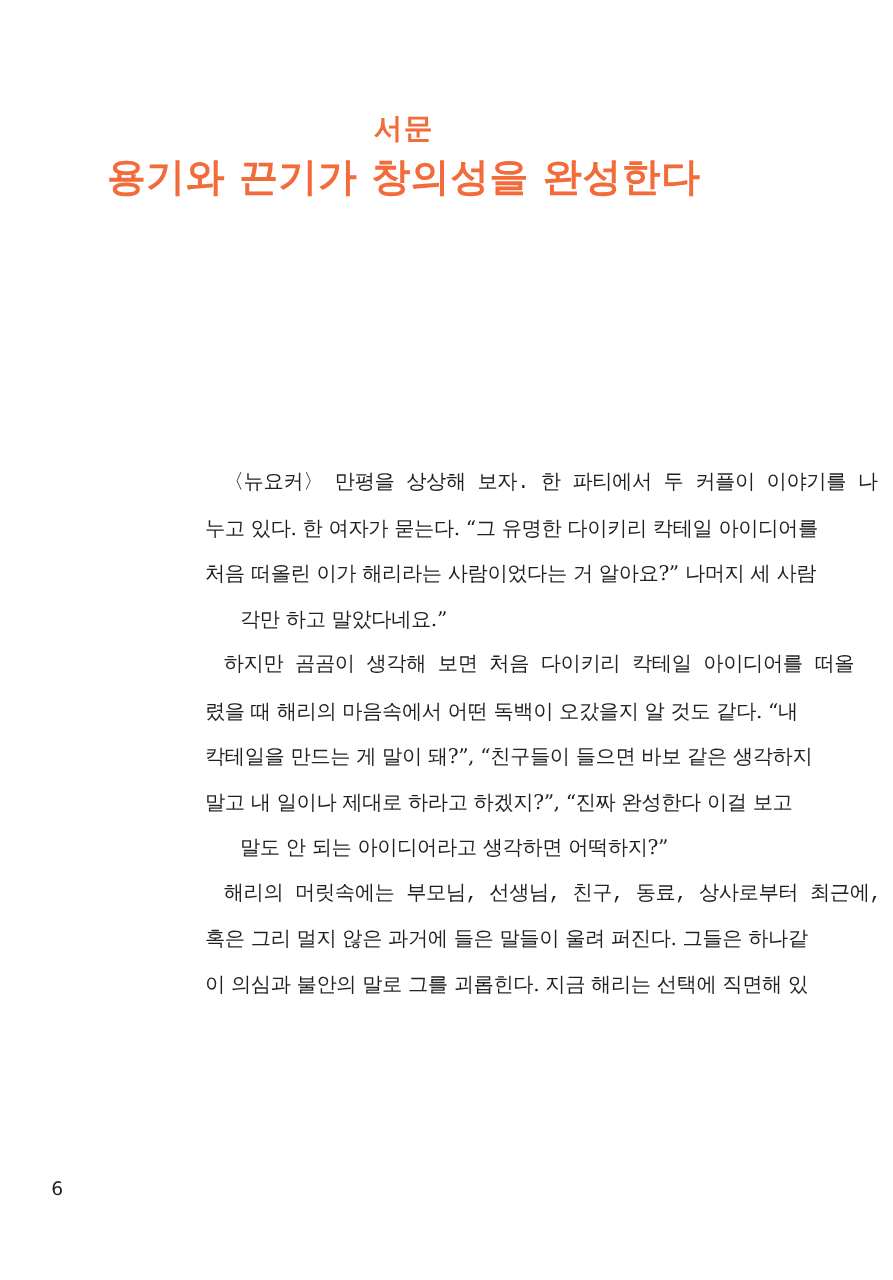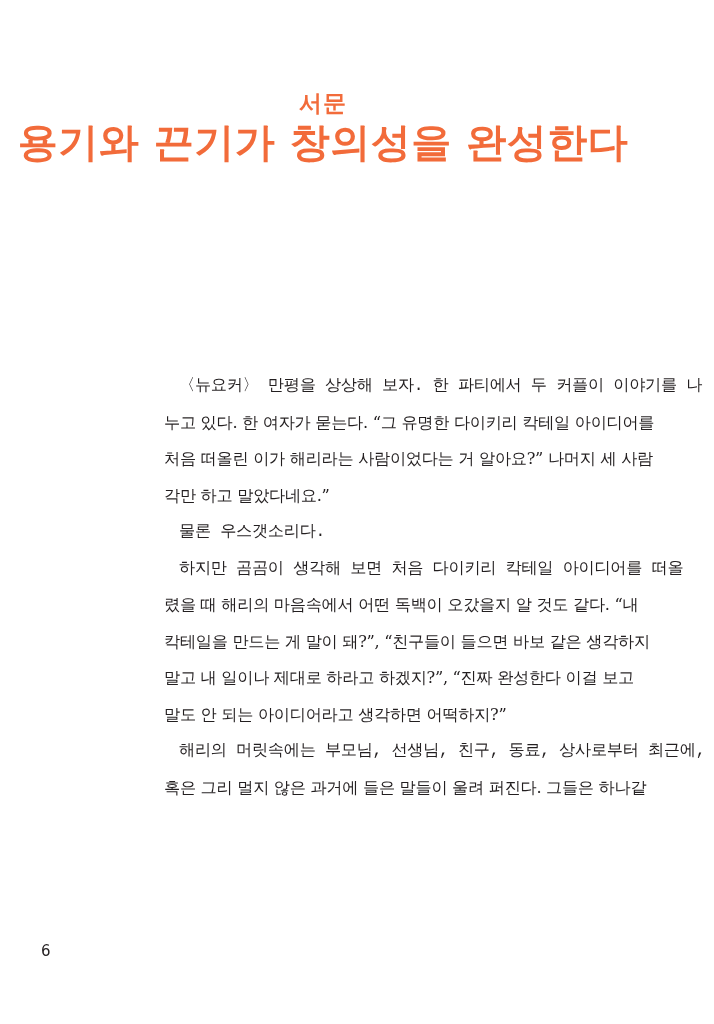--- a/index.html
+++ b/index.html
@@ -25,21 +25,21 @@
       font-family: "DejaVu Sans", "Liberation Sans", sans-serif;
       font-weight: bold;
     }
     .chapter-label {
       font-size: 23px;
       line-height: 30px;
       letter-spacing: 1px;
       display: block;
     }
     .chapter-title {
-      font-size: 40px;
+      font-size: 31px;
       line-height: 44px;
       letter-spacing: 0.5px;
       display: block;
       margin-top: 2px;
     }
     .body-text {
       position: absolute;
       left: 164px;
       top: 368px;
       width: 462px;
@@ -53,20 +53,21 @@
       display: block;
       white-space: nowrap;
       text-align-last: justify;
     }
     .line.indent {
       padding-left: 15px;
       font-family: Liberation Mono, monospace;
     }
     .line.last {
       text-align-last: left;
+      margin-left: 28px;
     }
     .page-number {
       position: absolute;
       left: 41px;
       top: 942px;
       font-family: "DejaVu Sans", "Liberation Sans", sans-serif;
       font-size: 15px;
       color: #231f20;
     }
   </style>
@@ -76,23 +77,23 @@
 <div class="chapter-header">
   <span class="chapter-label">서문</span>
   <span class="chapter-title">용기와 끈기가 창의성을 완성한다</span>
 </div>
 
 <div class="body-text">
   <span class="line indent">〈뉴요커〉 만평을 상상해 보자. 한 파티에서 두 커플이 이야기를 나</span>
   <span class="line">누고 있다. 한 여자가 묻는다. “그 유명한 다이키리 칵테일 아이디어를</span>
   <span class="line">처음 떠올린 이가 해리라는 사람이었다는 거 알아요?” 나머지 세 사람</span>
   <span class="line last">각만 하고 말았다네요.”</span>
-  <span class="line indent last">물론 우스갯소리다.</span>
   <span class="line indent">하지만 곰곰이 생각해 보면 처음 다이키리 칵테일 아이디어를 떠올</span>
   <span class="line">렸을 때 해리의 마음속에서 어떤 독백이 오갔을지 알 것도 같다. “내</span>
   <span class="line">칵테일을 만드는 게 말이 돼?”, “친구들이 들으면 바보 같은 생각하지</span>
   <span class="line">말고 내 일이나 제대로 하라고 하겠지?”, “진짜 완성한다 이걸 보고</span>
   <span class="line last">말도 안 되는 아이디어라고 생각하면 어떡하지?”</span>
   <span class="line indent">해리의 머릿속에는 부모님, 선생님, 친구, 동료, 상사로부터 최근에,</span>
   <span class="line">혹은 그리 멀지 않은 과거에 들은 말들이 울려 퍼진다. 그들은 하나같</span>
+  <span class="line">이 의심과 불안의 말로 그를 괴롭힌다. 지금 해리는 선택에 직면해 있</span>
 </div>
 
 <div class="page-number">6</div>
 
 </body></html>

